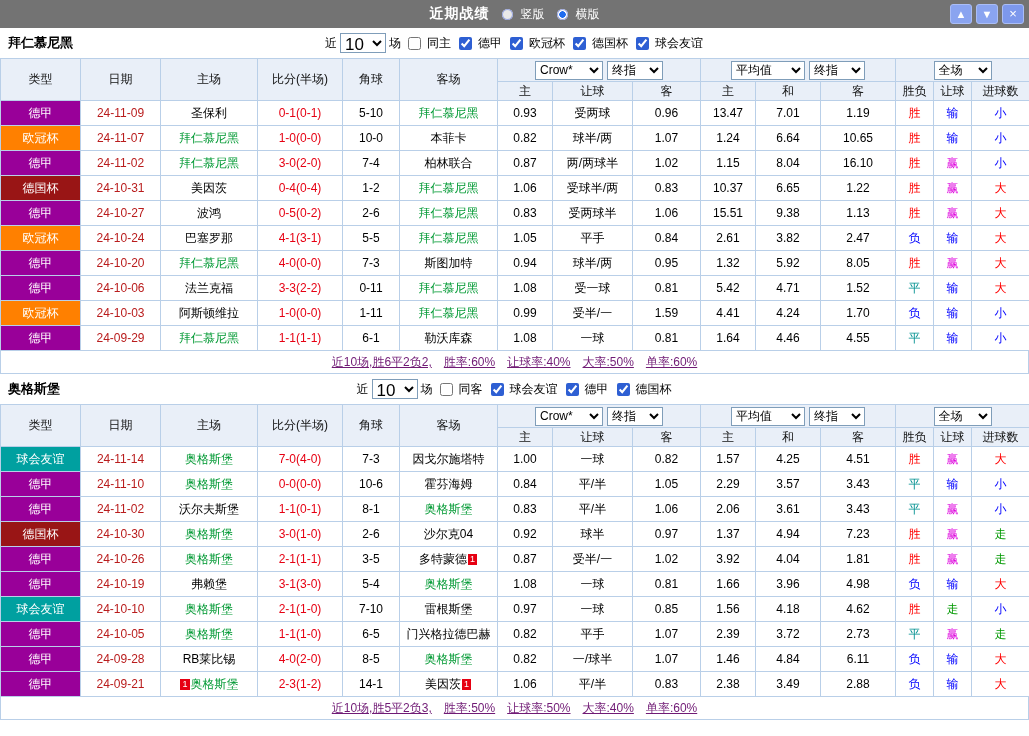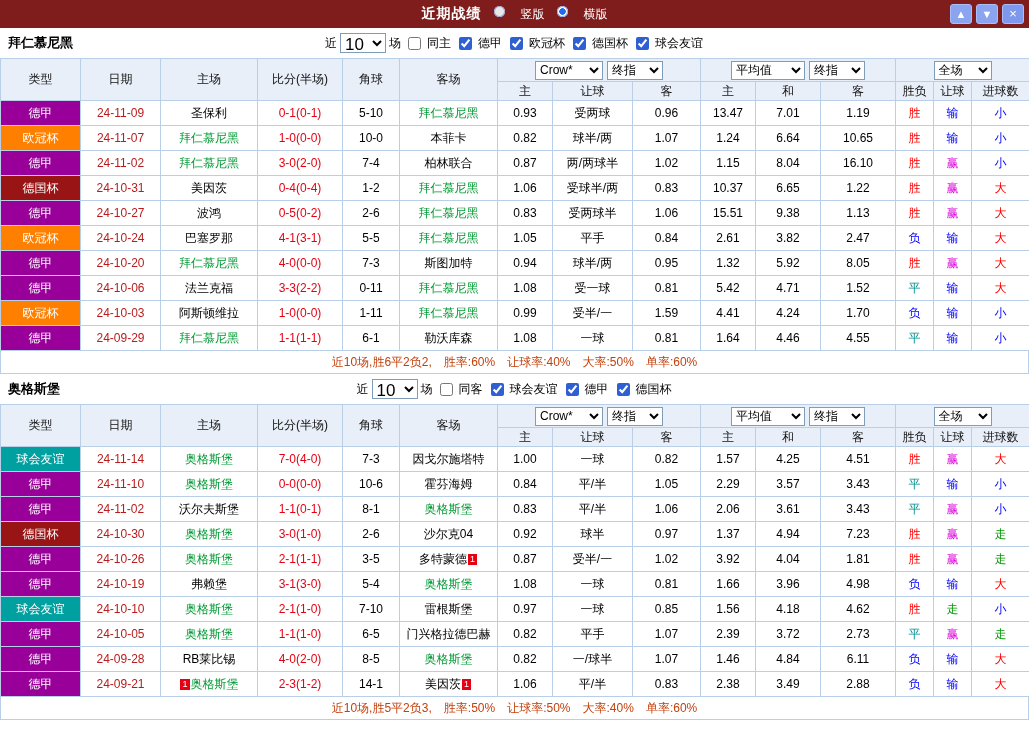--- a/index.html
+++ b/index.html
@@ -7,34 +7,34 @@
     margin: 0;
     width: 1029px;
     font-family: "Liberation Sans", "DejaVu Sans", sans-serif;
     font-size: 12px;
     color: #000;
     background: #fff;
   }
   
   .titlebar {
     height: 28px;
-    background: #7f1d1d;
+    background: #737373;
     position: relative;
     display: flex;
     align-items: center;
   }
   .titlebar-center {
     flex: 1;
     display: flex;
     align-items: center;
     justify-content: center;
     gap: 12px;
   }
   .tb-title { color: #fff; font-weight: bold; font-size: 14px; letter-spacing: 1px; }
-  .radio-opt { display: inline-flex; align-items: flex-start; gap: 16px; color: #fff; cursor: pointer; }
+  .radio-opt { display: inline-flex; align-items: center; gap: 8px; color: #fff; cursor: pointer; }
   .radio {
     width: 11px; height: 11px; border-radius: 50%;
     background: #e8e8e8; box-shadow: inset 0 0 0 1px #9aa7e0;
     display: inline-block;
   }
   .radio.checked { background: radial-gradient(circle at center, #1e6bf0 0 3px, #fff 3.5px); }
   .tb-btns { position: absolute; right: 5px; top: 4px; display: flex; gap: 4px; }
   .tb-btn {
     width: 22px; height: 20px; background: #8aa4f0; border: 1px solid #aabdf6;
     border-radius: 3px; color: #fff; font-size: 11px; line-height: 18px;
@@ -71,22 +71,22 @@
   .c-date { color: #b91c1c; }
   .c-score { color: #e60012; cursor: pointer; }
   .c-odds { background: #fdf7ee; }
   .team { cursor: pointer; }
   .team.focus { color: #009933; }
   .badge {
     display: inline-block; background: #e60012; color: #fff; font-size: 9px;
     line-height: 11px; padding: 0 2px; margin: 0 1px; vertical-align: 1px;
   }
   .summary {
-    height: 23px; line-height: 23px; text-align: center; color: #c2410c;
-    border: 1px solid #b9cfe8; border-top: none;
+    height: 23px; line-height: 23px; text-align: center; color: #701a75;
+    border: 1px solid #b9cfe8; border-top: none; text-decoration: underline;
   }
   .summary span { margin: 0 6px; }
 </style>
 </head>
 <body>
 
 <div class="titlebar">
   <div class="titlebar-center">
     <span class="tb-title">近期战绩</span>
     <label class="radio-opt">

